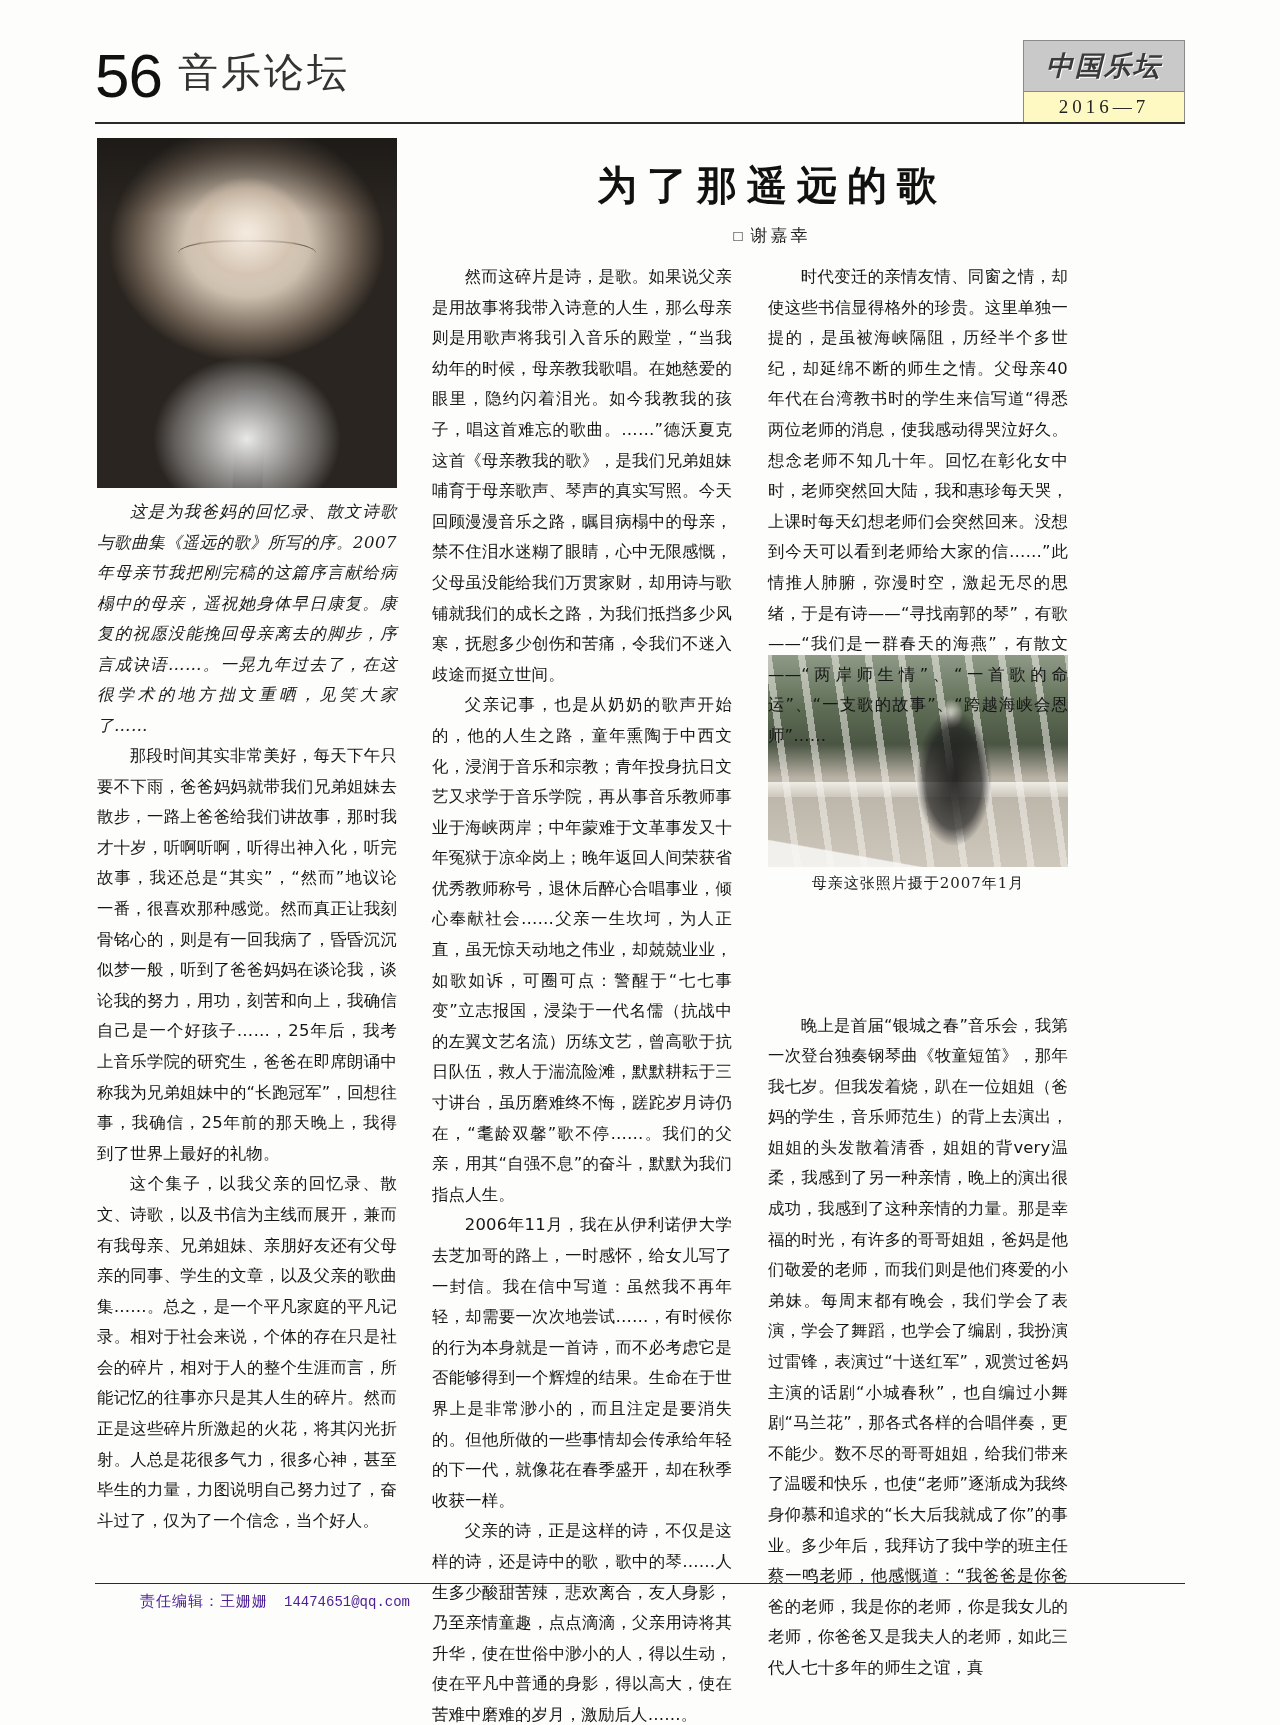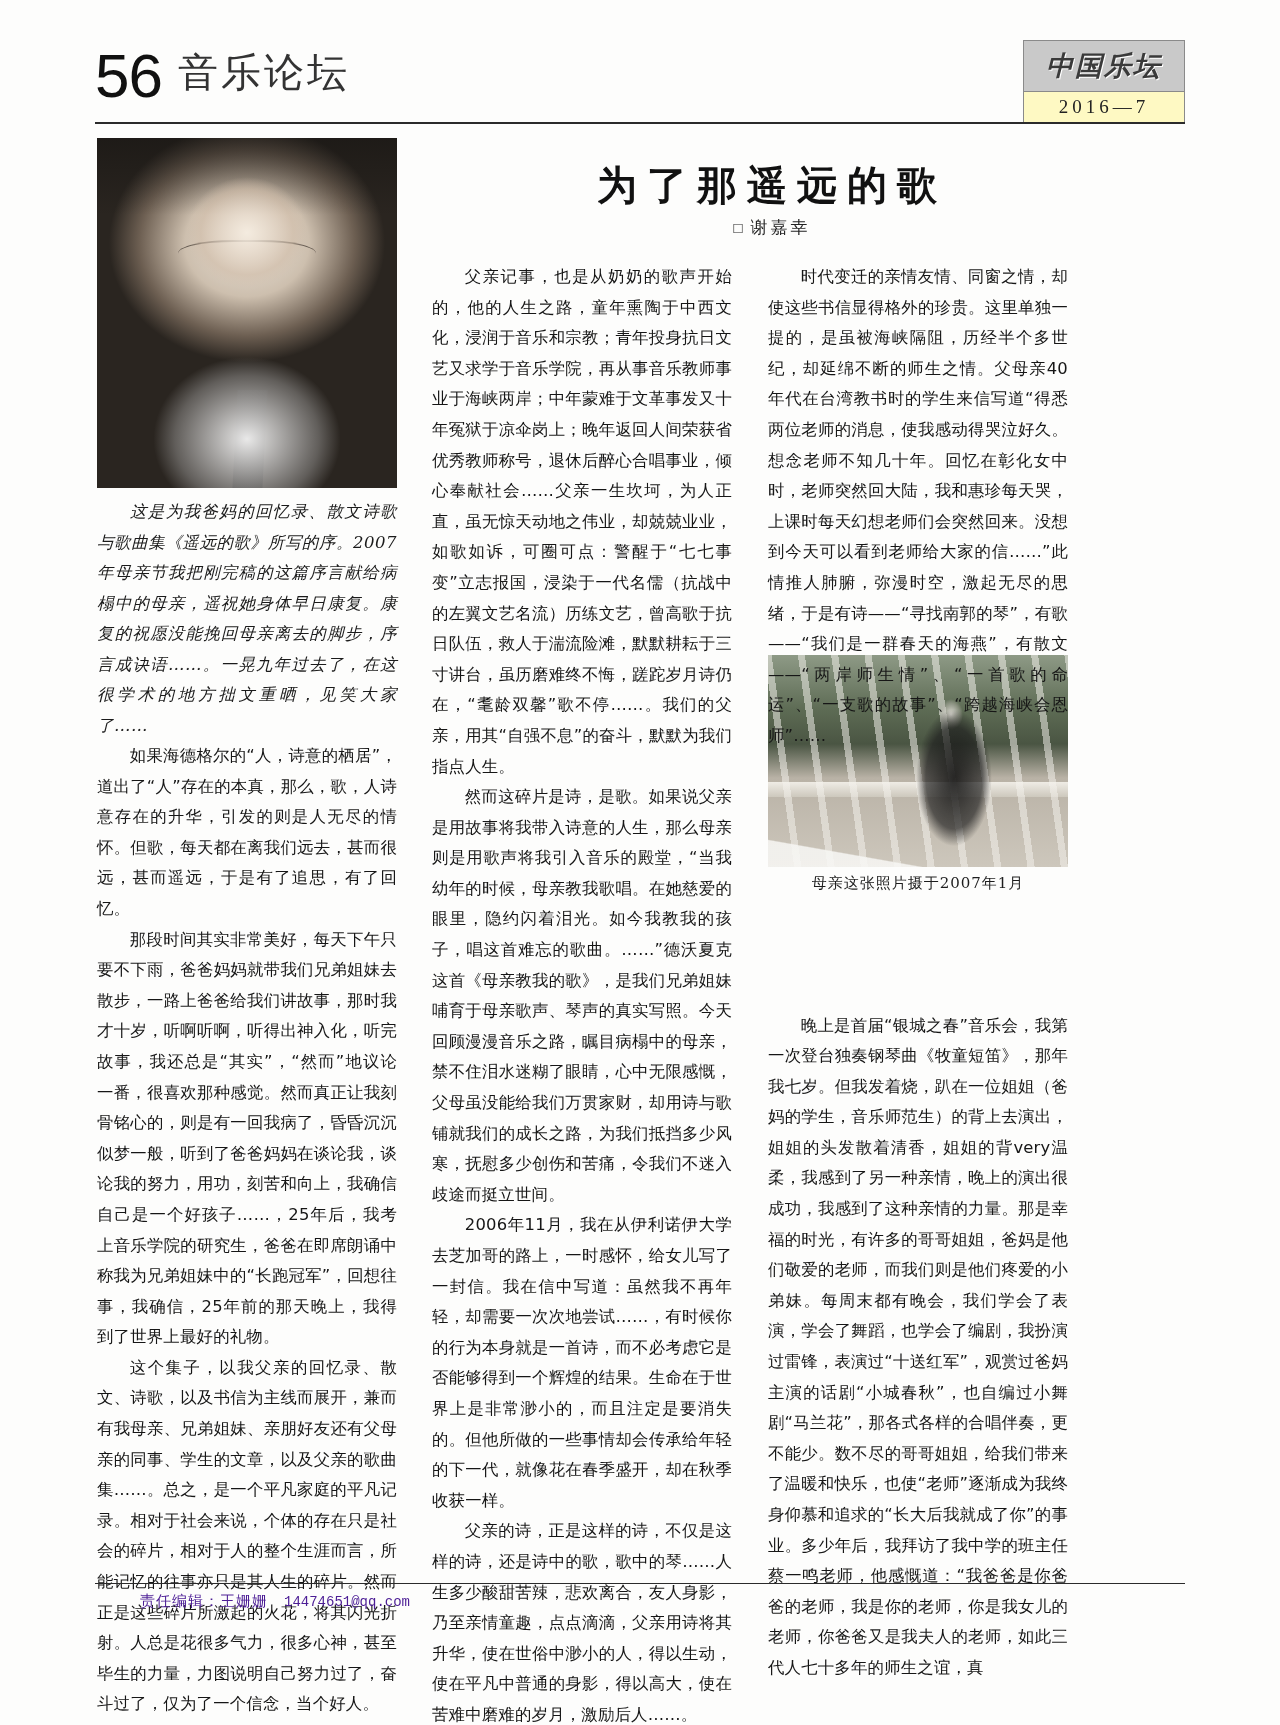--- a/index.html
+++ b/index.html
@@ -63,21 +63,21 @@
   
   .title-zone{
     position:absolute;left:448px;top:160px;width:648px;text-align:center;
   }
   .article-title{
     font-family:"DejaVu Serif","Liberation Serif",serif;
     font-weight:bold;font-size:40px;letter-spacing:10px;color:#111;
     line-height:1.25;
   }
   .byline{
-    margin-top:6px;
+    margin-top:14px;
     font-family:Liberation Mono, monospace;
     font-size:17px;letter-spacing:3px;color:#222;
   }
   .byline .box{font-size:15px;margin-right:5px;}
 
   
   .photo{
     position:absolute;overflow:hidden;background:#777;
   }
   .photo-author{
@@ -217,30 +217,29 @@
       <div class="rail"></div>
     </div>
   </div>
   <div class="photo-caption">母亲这张照片摄于2007年1月</div>
 
   <div class="col col1">
     <div class="lead">
       <p>这是为我爸妈的回忆录、散文诗歌与歌曲集《遥远的歌》所写的序。2007年母亲节我把刚完稿的这篇序言献给病榻中的母亲，遥祝她身体早日康复。康复的祝愿没能挽回母亲离去的脚步，序言成诀语……。一晃九年过去了，在这很学术的地方拙文重晒，见笑大家了……</p>
     </div>
     <div class="body">
-      <p>如果海德格尔的“人，诗意的栖居”，道出了“人”存在的本真，那么，歌，人诗意存在的升华，引发的则是人无尽的情怀。但歌，每天都在离我们远去，甚而很远，甚而遥远，于是有了追思，有了回忆。</p>
       <p>那段时间其实非常美好，每天下午只要不下雨，爸爸妈妈就带我们兄弟姐妹去散步，一路上爸爸给我们讲故事，那时我才十岁，听啊听啊，听得出神入化，听完故事，我还总是“其实”，“然而”地议论一番，很喜欢那种感觉。然而真正让我刻骨铭心的，则是有一回我病了，昏昏沉沉似梦一般，听到了爸爸妈妈在谈论我，谈论我的努力，用功，刻苦和向上，我确信自己是一个好孩子……，25年后，我考上音乐学院的研究生，爸爸在即席朗诵中称我为兄弟姐妹中的“长跑冠军”，回想往事，我确信，25年前的那天晚上，我得到了世界上最好的礼物。</p>
       <p>这个集子，以我父亲的回忆录、散文、诗歌，以及书信为主线而展开，兼而有我母亲、兄弟姐妹、亲朋好友还有父母亲的同事、学生的文章，以及父亲的歌曲集……。总之，是一个平凡家庭的平凡记录。相对于社会来说，个体的存在只是社会的碎片，相对于人的整个生涯而言，所能记忆的往事亦只是其人生的碎片。然而正是这些碎片所激起的火花，将其闪光折射。人总是花很多气力，很多心神，甚至毕生的力量，力图说明自己努力过了，奋斗过了，仅为了一个信念，当个好人。</p>
     </div>
   </div>
 
   <div class="col col2">
     <div class="body">
+      <p>然而这碎片是诗，是歌。如果说父亲是用故事将我带入诗意的人生，那么母亲则是用歌声将我引入音乐的殿堂，“当我幼年的时候，母亲教我歌唱。在她慈爱的眼里，隐约闪着泪光。如今我教我的孩子，唱这首难忘的歌曲。……”德沃夏克这首《母亲教我的歌》，是我们兄弟姐妹哺育于母亲歌声、琴声的真实写照。今天回顾漫漫音乐之路，瞩目病榻中的母亲，禁不住泪水迷糊了眼睛，心中无限感慨，父母虽没能给我们万贯家财，却用诗与歌铺就我们的成长之路，为我们抵挡多少风寒，抚慰多少创伤和苦痛，令我们不迷入歧途而挺立世间。</p>
       <p>父亲记事，也是从奶奶的歌声开始的，他的人生之路，童年熏陶于中西文化，浸润于音乐和宗教；青年投身抗日文艺又求学于音乐学院，再从事音乐教师事业于海峡两岸；中年蒙难于文革事发又十年冤狱于凉伞岗上；晚年返回人间荣获省优秀教师称号，退休后醉心合唱事业，倾心奉献社会……父亲一生坎坷，为人正直，虽无惊天动地之伟业，却兢兢业业，如歌如诉，可圈可点：警醒于“七七事变”立志报国，浸染于一代名儒（抗战中的左翼文艺名流）历练文艺，曾高歌于抗日队伍，救人于湍流险滩，默默耕耘于三寸讲台，虽历磨难终不悔，蹉跎岁月诗仍在，“耄龄双馨”歌不停……。我们的父亲，用其“自强不息”的奋斗，默默为我们指点人生。</p>
-      <p>然而这碎片是诗，是歌。如果说父亲是用故事将我带入诗意的人生，那么母亲则是用歌声将我引入音乐的殿堂，“当我幼年的时候，母亲教我歌唱。在她慈爱的眼里，隐约闪着泪光。如今我教我的孩子，唱这首难忘的歌曲。……”德沃夏克这首《母亲教我的歌》，是我们兄弟姐妹哺育于母亲歌声、琴声的真实写照。今天回顾漫漫音乐之路，瞩目病榻中的母亲，禁不住泪水迷糊了眼睛，心中无限感慨，父母虽没能给我们万贯家财，却用诗与歌铺就我们的成长之路，为我们抵挡多少风寒，抚慰多少创伤和苦痛，令我们不迷入歧途而挺立世间。</p>
       <p>2006年11月，我在从伊利诺伊大学去芝加哥的路上，一时感怀，给女儿写了一封信。我在信中写道：虽然我不再年轻，却需要一次次地尝试……，有时候你的行为本身就是一首诗，而不必考虑它是否能够得到一个辉煌的结果。生命在于世界上是非常渺小的，而且注定是要消失的。但他所做的一些事情却会传承给年轻的下一代，就像花在春季盛开，却在秋季收获一样。</p>
       <p>父亲的诗，正是这样的诗，不仅是这样的诗，还是诗中的歌，歌中的琴……人生多少酸甜苦辣，悲欢离合，友人身影，乃至亲情童趣，点点滴滴，父亲用诗将其升华，使在世俗中渺小的人，得以生动，使在平凡中普通的身影，得以高大，使在苦难中磨难的岁月，激励后人……。</p>
 
     </div>
   </div>
 
   <div class="col col3">
     <div class="body">
       <p>时代变迁的亲情友情、同窗之情，却使这些书信显得格外的珍贵。这里单独一提的，是虽被海峡隔阻，历经半个多世纪，却延绵不断的师生之情。父母亲40年代在台湾教书时的学生来信写道“得悉两位老师的消息，使我感动得哭泣好久。想念老师不知几十年。回忆在彰化女中时，老师突然回大陆，我和惠珍每天哭，上课时每天幻想老师们会突然回来。没想到今天可以看到老师给大家的信……”此情推人肺腑，弥漫时空，激起无尽的思绪，于是有诗——“寻找南郭的琴”，有歌——“我们是一群春天的海燕”，有散文——“两岸师生情”、“一首歌的命运”、“一支歌的故事”、“跨越海峡会恩师”……</p>
     </div>

